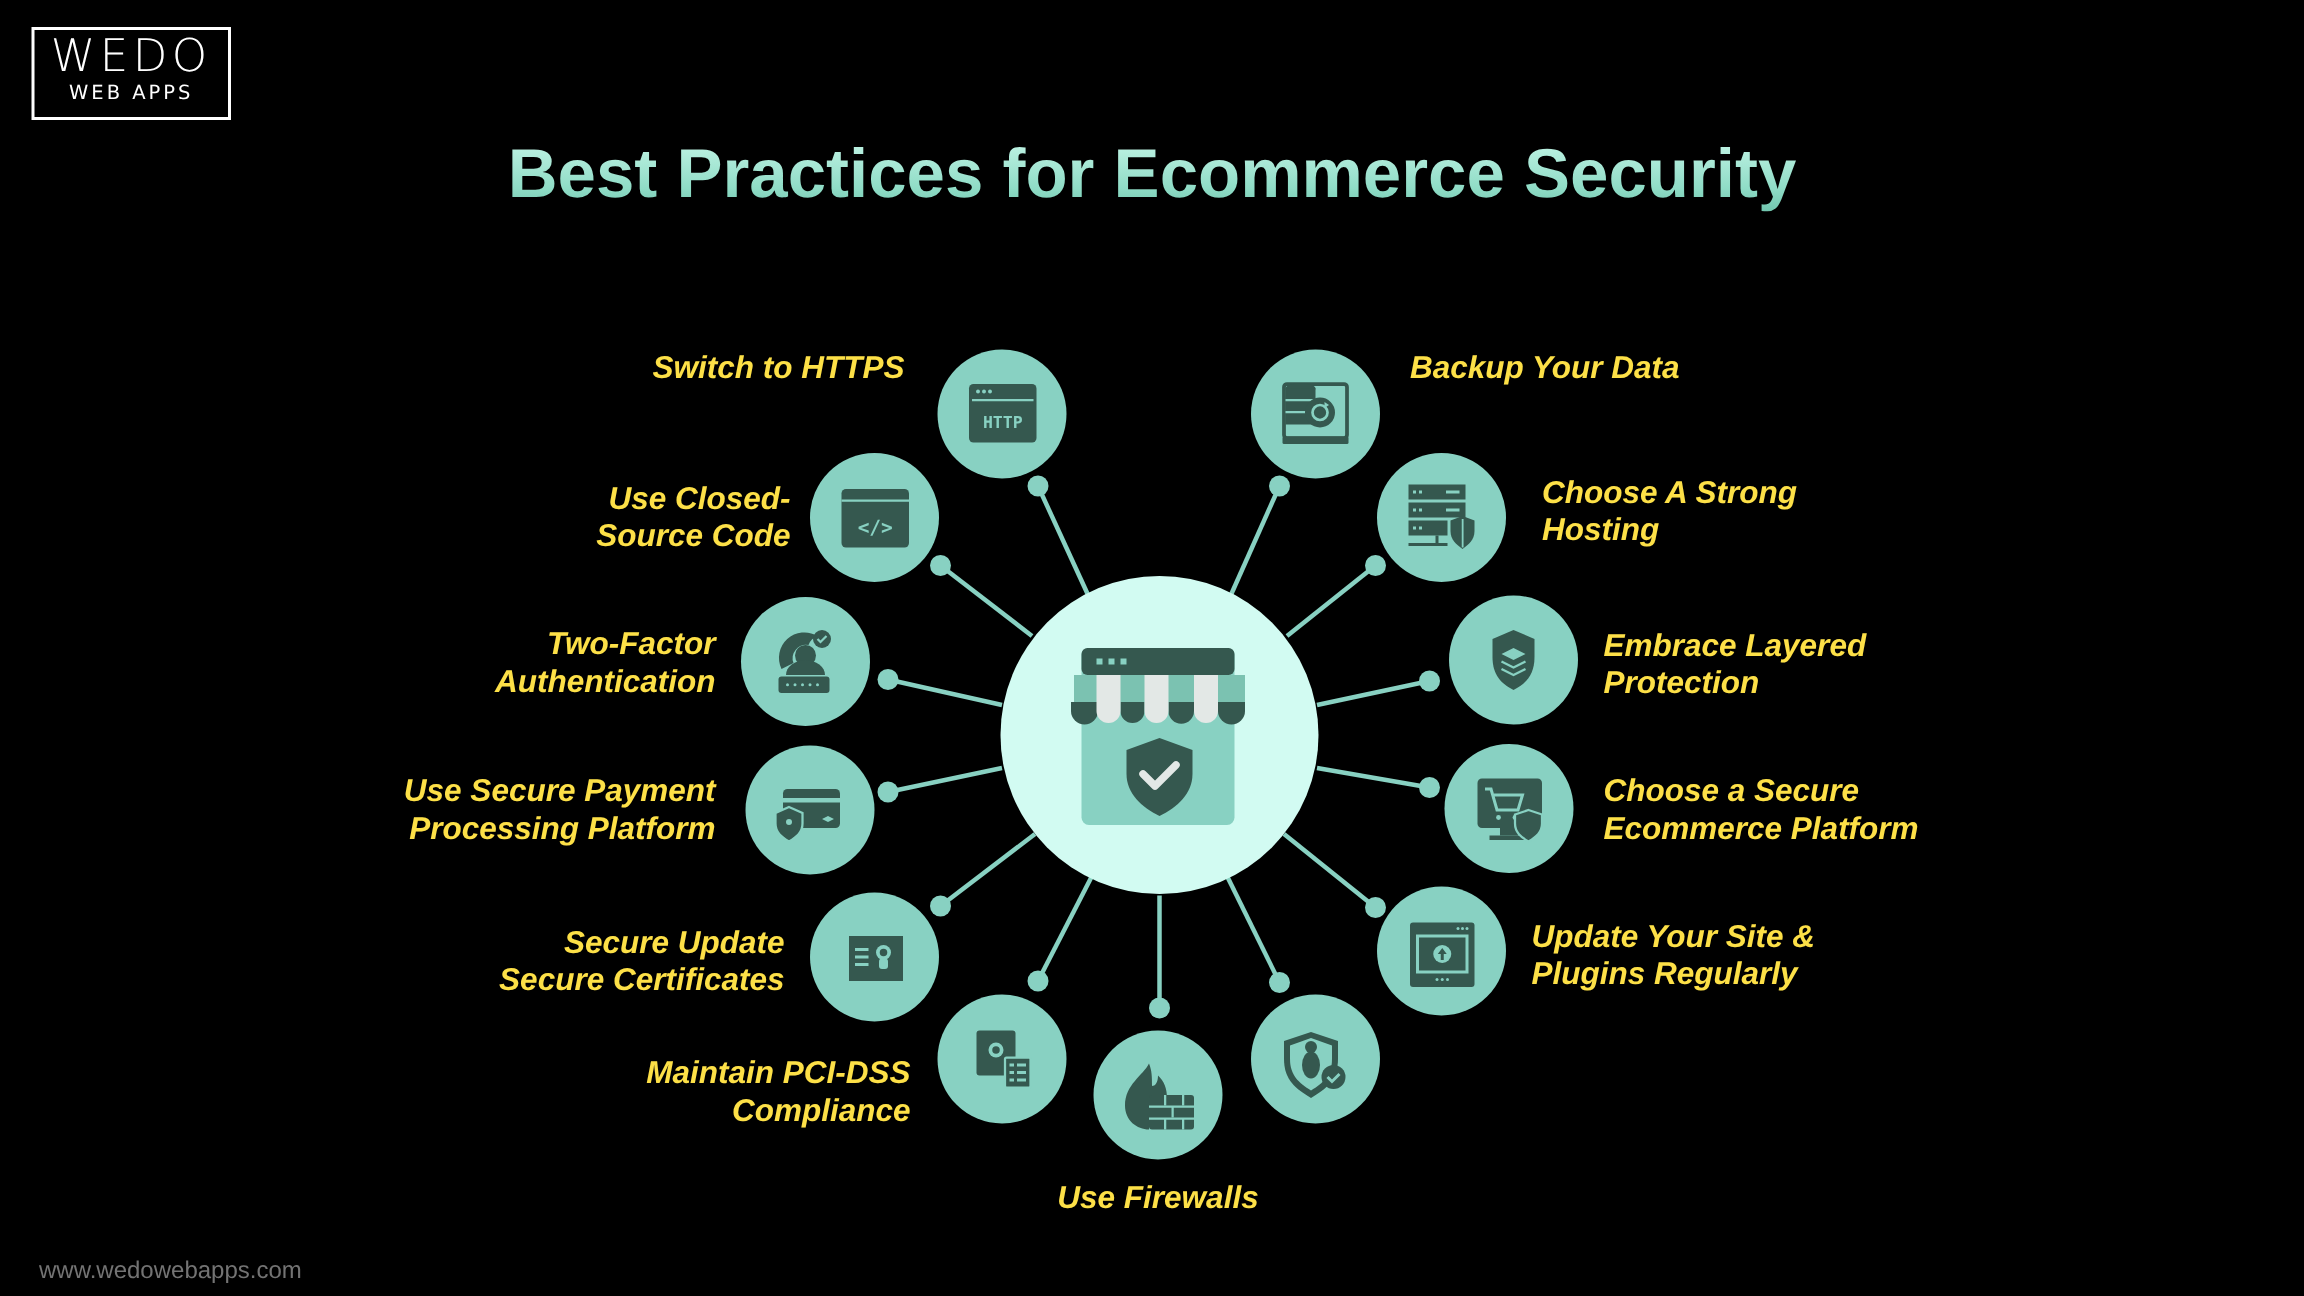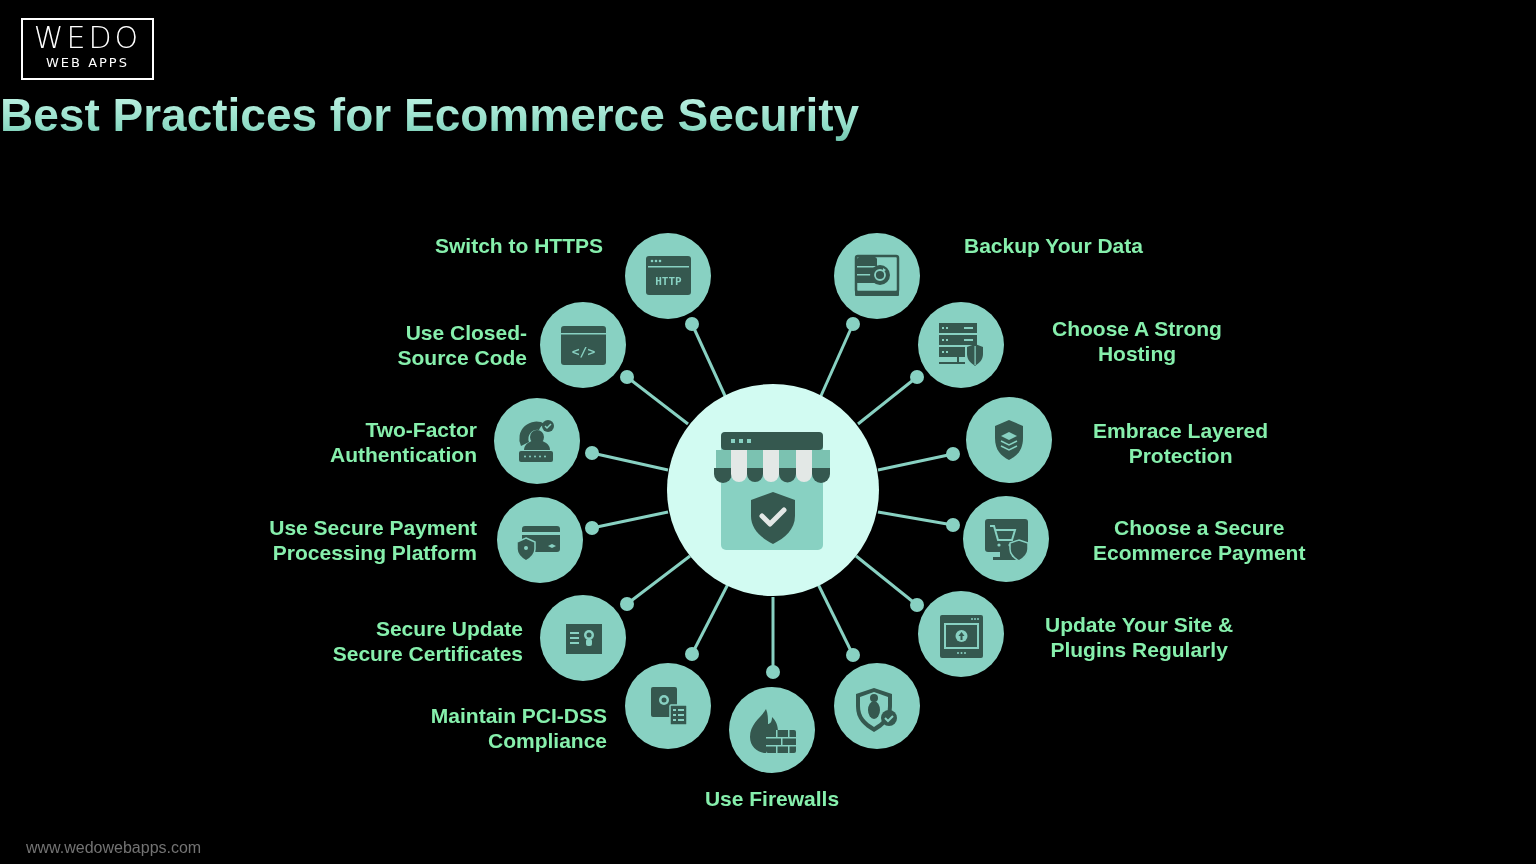--- a/index.html
+++ b/index.html
@@ -1,25 +1,25 @@
 <!DOCTYPE html>
 <html><head>
 <meta charset="utf-8">
 <style>
   html,body{margin:0;padding:0;background:#000;}
   body{width:1536px;height:864px;position:relative;overflow:hidden;font-family:"Liberation Sans","DejaVu Sans",sans-serif;color:#fff;}
   .logo{position:absolute;left:21px;top:18px;width:133px;height:62px;border:2px solid #fff;box-sizing:border-box;text-align:center;}
   .logo .l1{font-family:"DejaVu Sans",sans-serif;font-size:30px;letter-spacing:3px;font-weight:300;line-height:32px;margin-top:2px;}
   .logo .l2{font-family:"DejaVu Sans",sans-serif;font-size:13px;letter-spacing:2px;line-height:18px;}
-  .title{position:absolute;left:0;width:1536px;top:88px;text-align:left;font-size:46px;font-weight:bold;
+  .title{position:absolute;left:0;width:1536px;top:88px;text-align:center;font-size:46px;font-weight:bold;
     background:linear-gradient(180deg,#c9f7ea 0%,#8fdcc6 70%,#6fc4ad 100%);-webkit-background-clip:text;background-clip:text;color:transparent;letter-spacing:0px;}
   svg.diagram{position:absolute;left:0;top:0;}
-  .label{position:absolute;font-weight:bold;font-size:21px;line-height:25px;color:#86efac;white-space:nowrap;}
+  .label{position:absolute;font-weight:bold;font-size:21px;line-height:25px;color:#fde047;white-space:nowrap;font-style:italic;}
   .label.r{text-align:right;}
-  .label.l{text-align:center;margin-left:24px;}
+  .label.l{text-align:left;}
   .label.c{text-align:center;}
   .footer{position:absolute;left:26px;top:839px;font-size:16px;color:#737373;}
 </style>
 </head>
 <body>
 
 <div class="logo">
   <div class="l1">WEDO</div>
   <div class="l2">WEB APPS</div>
 </div>
@@ -285,21 +285,21 @@
   <div>Use Firewalls</div>
 </div>
 <div class="label l" style="left:940px;top:703px;">
 </div>
 <div class="label l" style="left:1021px;top:612px;">
   <div>Update Your Site &amp;</div>
   <div>Plugins Regularly</div>
 </div>
 <div class="label l" style="left:1069px;top:515px;">
   <div>Choose a Secure</div>
-  <div>Ecommerce Payment</div>
+  <div>Ecommerce Platform</div>
 </div>
 <div class="label l" style="left:1069px;top:418px;">
   <div>Embrace Layered</div>
   <div>Protection</div>
 </div>
 <div class="label l" style="left:1028px;top:316px;">
   <div>Choose A Strong</div>
   <div>Hosting</div>
 </div>
 <div class="label l" style="left:940px;top:233px;">

